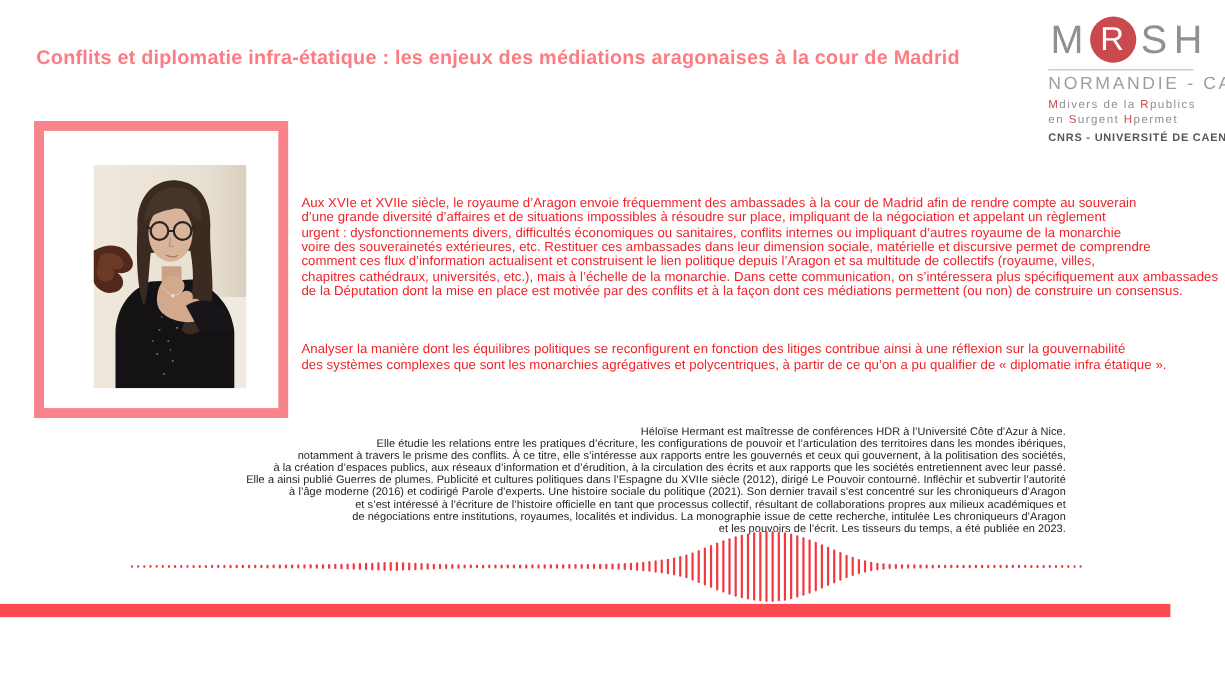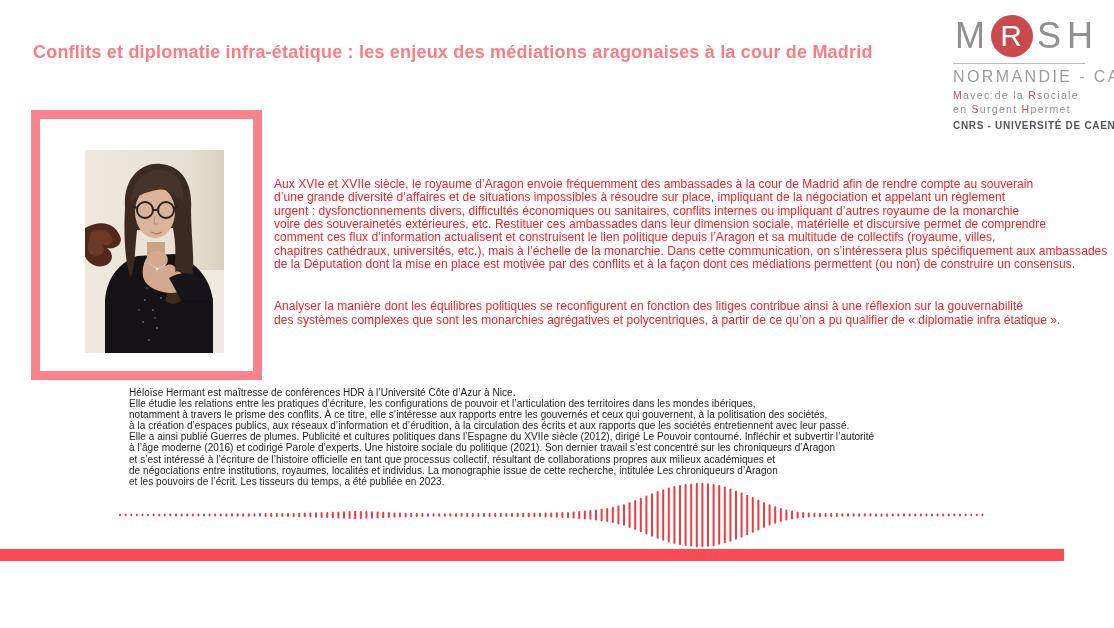--- a/index.html
+++ b/index.html
@@ -34,27 +34,27 @@
     border: 9px solid #f8838b; background: #ffffff;
   }
   .photo { position: absolute; left: 45px; top: 31px; width: 139px; height: 203px; display: block; }
 
   
   .abstract {
     position: absolute; left: 274px; top: 151px; width: 836px;
     color: #ef2329; font-size: 12px; line-height: 13.4px;
     white-space: pre; letter-spacing: 0.05px;
   }
-  .abstract .para2 { margin-top: 2px; }
+  .abstract .para2 { margin-top: 13px; }
 
   
   .bio {
     position: absolute; left: 129px; top: 387px; width: 840px;
     color: #262223; font-size: 10px; line-height: 11.1px;
-    white-space: pre; letter-spacing: 0.05px;
+    white-space: pre; letter-spacing: 0.05px; text-align: right;
   }
 
   
   .waveform { position: absolute; left: 0; top: 475px; width: 1114px; height: 74px; }
 
   
   .footer-bar { position: absolute; left: 0; top: 549px; width: 1064px; height: 12px; background: #fb4a52; }
 </style>
 </head>
 <body>
@@ -68,21 +68,21 @@
       <span class="logo-letter">M</span>
       <span class="logo-r-wrap">
         <span class="logo-r-circle" style="background: rgb(201, 73, 77);"></span>
         <span class="logo-r">R</span>
       </span>
       <span class="logo-letter">S</span>
       <span class="logo-letter">H</span>
     </div>
     <hr class="logo-rule">
     <div class="logo-region">NORMANDIE - CAEN</div>
-    <div class="logo-line"><span class="accent">M</span><span>avec de la </span><span class="accent">R</span><span>sociale</span></div>
+    <div class="logo-line"><span class="accent">M</span><span>divers de la </span><span class="accent">R</span><span>publics</span></div>
     <div class="logo-line"><span>en </span><span class="accent">S</span><span>urgent </span><span class="accent">H</span><span>permet</span></div>
     <div class="logo-org">CNRS - UNIVERSITÉ DE CAEN</div>
   </div>
 
   <div class="photo-frame" style="border-color: rgb(248, 131, 139);">
     <svg class="photo" viewBox="0 0 139 203" xmlns="http://www.w3.org/2000/svg">
       <defs>
         <linearGradient id="wall" x1="0" y1="0" x2="1" y2="0">
           <stop offset="0" stop-color="#efe9dd"></stop>
           <stop offset="0.75" stop-color="#e7dfd1"></stop>

